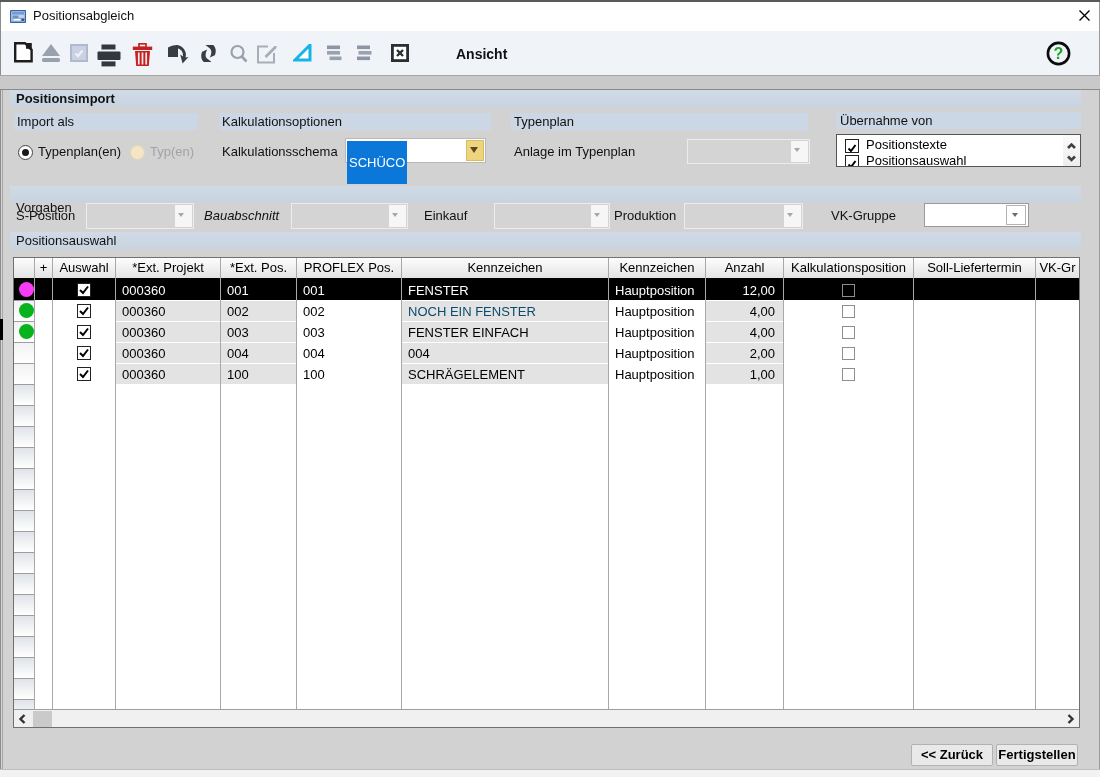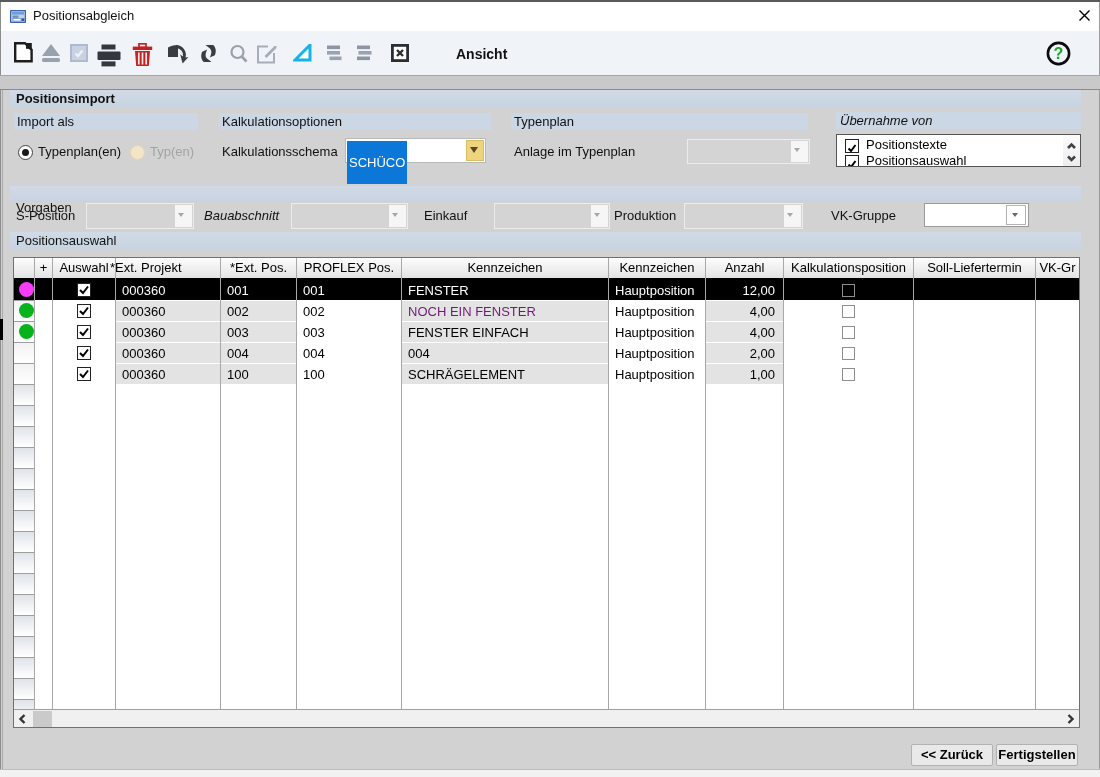--- a/index.html
+++ b/index.html
@@ -141,21 +141,21 @@
 <div class="abs band" style="left:10px;top:90px;width:1071px;height:17px;"></div>
 <div class="abs lbl" style="left:16px;top:91px;font-weight:bold;">Positionsimport</div>
 
 <div class="abs subband" style="left:14px;top:113px;width:184px;height:17px;"></div>
 <div class="abs lbl" style="left:17px;top:114px;">Import als</div>
 <div class="abs subband" style="left:219px;top:113px;width:272px;height:17px;"></div>
 <div class="abs lbl" style="left:222px;top:114px;">Kalkulationsoptionen</div>
 <div class="abs subband" style="left:511px;top:113px;width:297px;height:17px;"></div>
 <div class="abs lbl" style="left:514px;top:114px;">Typenplan</div>
 <div class="abs subband" style="left:836px;top:112px;width:245px;height:17px;"></div>
-<div class="abs lbl" style="left:840px;top:113px;font-style:italic;">Übernahme von</div>
+<div class="abs lbl" style="left:840px;top:113px;">Übernahme von</div>
 
 <div class="abs" style="left:18px;top:145px;width:13px;height:13px;border-radius:50%;background:#fff;border:1px solid #444;"></div>
 <div class="abs" style="left:22px;top:149px;width:7px;height:7px;border-radius:50%;background:#1a1a1a;"></div>
 <div class="abs lbl" style="left:38px;top:144px;">Typenplan(en)</div>
 <div class="abs" style="left:130px;top:145px;width:13px;height:13px;border-radius:50%;background:#f3e5c5;border:1px solid #e4d6b4;"></div>
 <div class="abs lbl" style="left:150px;top:144px;color:#a3a3a3;">Typ(en)</div>
 
 <div class="abs lbl" style="left:222px;top:144px;">Kalkulationsschema</div>
 <div class="abs" style="left:345px;top:138px;width:141px;height:25px;background:#fff;border:1px solid #b9b9b9;box-sizing:border-box;"></div>
 <div class="abs" style="left:347px;top:141px;height:19px;background:#0a77d9;color:#fff;font-size:13px;line-height:19px;padding:12px 2px;">SCHÜCO</div>
@@ -239,21 +239,21 @@
   <div class="abs" style="left:282px;top:0;width:1px;height:451px;background:#a8a8a8;"></div>
   <div class="abs" style="left:387px;top:0;width:1px;height:451px;background:#a8a8a8;"></div>
   <div class="abs" style="left:594px;top:0;width:1px;height:451px;background:#a8a8a8;"></div>
   <div class="abs" style="left:691px;top:0;width:1px;height:451px;background:#a8a8a8;"></div>
   <div class="abs" style="left:769px;top:0;width:1px;height:451px;background:#a8a8a8;"></div>
   <div class="abs" style="left:899px;top:0;width:1px;height:451px;background:#a8a8a8;"></div>
   <div class="abs" style="left:1021px;top:0;width:1px;height:451px;background:#a8a8a8;"></div>
 
   <div class="gcell" style="left:21px;top:0;width:17px;height:20px;line-height:20px;text-align:center;">+</div>
   <div class="gcell" style="left:39px;top:0;width:62px;height:20px;line-height:20px;text-align:center;">Auswahl</div>
-  <div class="gcell" style="left:96px;top:0;width:104px;height:24px;line-height:20px;text-align:left;">*Ext. Projekt</div>
+  <div class="gcell" style="left:102px;top:0;width:104px;height:24px;line-height:20px;text-align:center;">*Ext. Projekt</div>
   <div class="gcell" style="left:283px;top:0;width:104px;height:20px;line-height:20px;text-align:center;">PROFLEX Pos.</div>
   <div class="gcell" style="left:207px;top:0;width:75px;height:20px;line-height:20px;text-align:center;">*Ext. Pos.</div>
   <div class="gcell" style="left:388px;top:0;width:206px;height:20px;line-height:20px;text-align:center;">Kennzeichen</div>
   <div class="gcell" style="left:595px;top:0;width:96px;height:20px;line-height:20px;text-align:center;">Kennzeichen</div>
   <div class="gcell" style="left:692px;top:0;width:77px;height:20px;line-height:20px;text-align:center;">Anzahl</div>
   <div class="gcell" style="left:770px;top:0;width:129px;height:20px;line-height:20px;text-align:center;">Kalkulationsposition</div>
   <div class="gcell" style="left:900px;top:0;width:121px;height:20px;line-height:20px;text-align:center;">Soll-Liefertermin</div>
   <div class="gcell" style="left:1022px;top:0;width:43px;height:20px;line-height:20px;text-align:center;">VK-Gr</div>
 
   <div id="rows">
@@ -287,21 +287,21 @@
       <div class="abs" style="left:283px;top:43px;width:104px;height:20px;background:#fff;"></div>
       <div class="abs" style="left:388px;top:43px;width:206px;height:20px;background:#e3e3e3;"></div>
       <div class="abs" style="left:595px;top:43px;width:96px;height:20px;background:#fff;"></div>
       <div class="abs" style="left:692px;top:43px;width:77px;height:20px;background:#e3e3e3;"></div>
       <div class="abs" style="left:770px;top:43px;width:129px;height:20px;background:#fff;"></div>
       <div class="abs" style="left:900px;top:43px;width:121px;height:20px;background:#fff;"></div>
       <div class="abs" style="left:1022px;top:43px;width:43px;height:20px;background:#fff;"></div>
       <div class="gcell" style="left:102px;top:43px;width:98px;color:#000;padding-left:6px;">000360</div>
       <div class="gcell" style="left:207px;top:43px;width:69px;color:#000;padding-left:6px;">002</div>
       <div class="gcell" style="left:283px;top:43px;width:98px;color:#000;padding-left:6px;">002</div>
-      <div class="gcell" style="left:388px;top:43px;width:200px;color:#701a75;padding-left:6px;">NOCH EIN FENSTER</div>
+      <div class="gcell" style="left:388px;top:43px;width:200px;color:#0c4a6e;padding-left:6px;">NOCH EIN FENSTER</div>
       <div class="gcell" style="left:595px;top:43px;width:90px;color:#000;padding-left:6px;">Hauptposition</div>
       <div class="gcell" style="left:692px;top:43px;width:69px;color:#000;padding-right:8px;text-align:right;">4,00</div>
       <div class="cb" style="left:63px;top:46px;">
         <svg width="12" height="12">
           <path d="M2 6 L5 9 L10 2.5" stroke="#000" stroke-width="2" fill="none"></path>
         </svg>
       </div>
       <div class="cbu" style="left:828px;top:47px;"></div>
       <div class="abs" style="left:21px;top:64px;width:17px;height:20px;background:#fff;"></div>
       <div class="abs" style="left:39px;top:64px;width:62px;height:20px;background:#fff;"></div>

